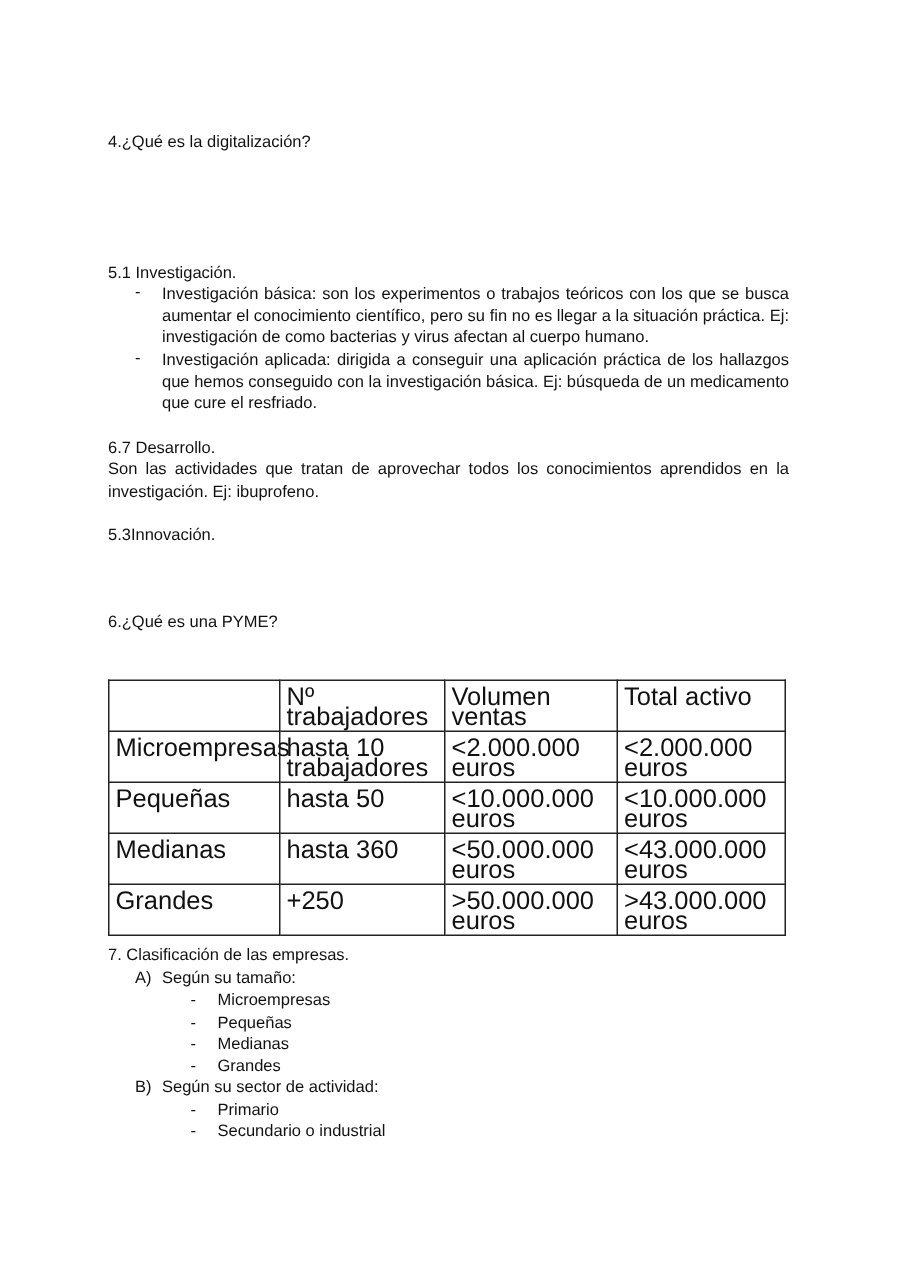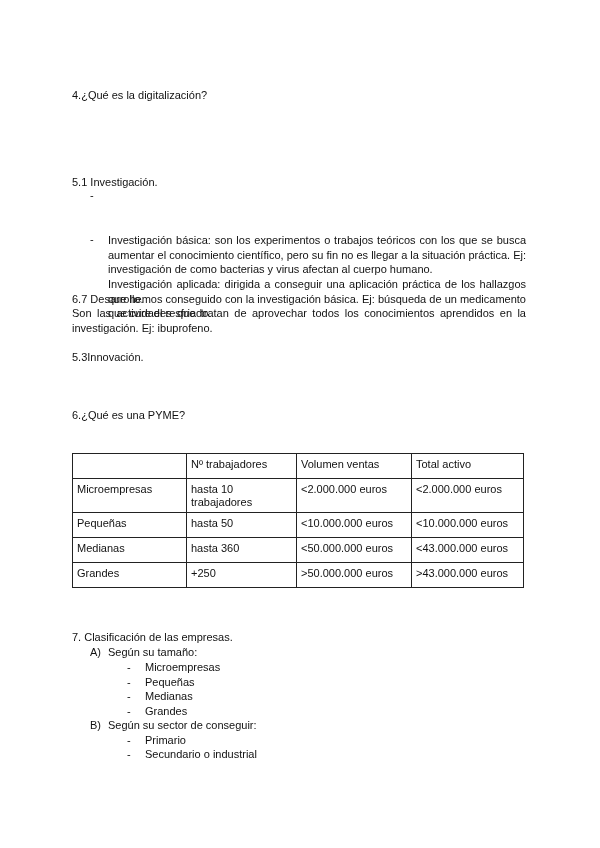--- a/index.html
+++ b/index.html
@@ -3,23 +3,23 @@
 <meta charset="utf-8">
 <style>
   html, body { margin: 0; padding: 0; background: #ffffff; }
   body { width: 600px; height: 848px; position: relative; overflow: hidden;
     font-family: "Liberation Sans", sans-serif; font-size: 11px; color: #111; }
   .page { position: absolute; left: 0; top: 0; width: 600px; height: 848px; padding-left: 38px; }
   .line { position: absolute; left: 72px; white-space: nowrap; line-height: 14px; }
   .just { position: absolute; left: 72px; width: 454px; text-align: justify; line-height: 14.6px; }
   .bullet { position: absolute; left: 90px; width: 436px; }
   .bullet .dash { position: absolute; left: 0; top: 0; }
-  .bullet .btext { margin-left: 18px; text-align: justify; line-height: 14.6px; margin-top: 44px; }
+  .bullet .btext { margin-left: 18px; text-align: justify; line-height: 14.6px; }
   table.pyme { position: absolute; left: 72px; top: 453px; width: 451px; border-collapse: collapse; table-layout: fixed; }
-  table.pyme td { border: 1.3px solid #222; vertical-align: top; padding: 4px 4px 3px 4px; line-height: 13px; font-size: 11px; }
+  table.pyme td { border: 1.3px solid #222; vertical-align: top; padding: 4px 4px 3px 4px; line-height: 13px; font-size: 17px; }
   table.pyme tr.h td { height: 17px; }
   table.pyme tr.r1 td { height: 26px; }
   table.pyme tr.r td { height: 17px; }
   .l2 { position: absolute; white-space: nowrap; line-height: 14.6px; }
 </style>
 </head>
 <body>
 
 <div class="page">
 
@@ -92,20 +92,20 @@
   <div class="l2" style="left:127px; top:660px">-</div>
   <div class="l2" style="left:145px; top:660px">Microempresas</div>
   <div class="l2" style="left:127px; top:675px">-</div>
   <div class="l2" style="left:145px; top:675px">Pequeñas</div>
   <div class="l2" style="left:127px; top:689px">-</div>
   <div class="l2" style="left:145px; top:689px">Medianas</div>
   <div class="l2" style="left:127px; top:704px">-</div>
   <div class="l2" style="left:145px; top:704px">Grandes</div>
 
   <div class="l2" style="left:90px; top:718px">B)</div>
-  <div class="l2" style="left:108px; top:718px">Según su sector de conseguir:</div>
+  <div class="l2" style="left:108px; top:718px">Según su sector de actividad:</div>
 
   <div class="l2" style="left:127px; top:733px">-</div>
   <div class="l2" style="left:145px; top:733px">Primario</div>
   <div class="l2" style="left:127px; top:747px">-</div>
   <div class="l2" style="left:145px; top:747px">Secundario o industrial</div>
 
 </div>
 
 </body></html>

